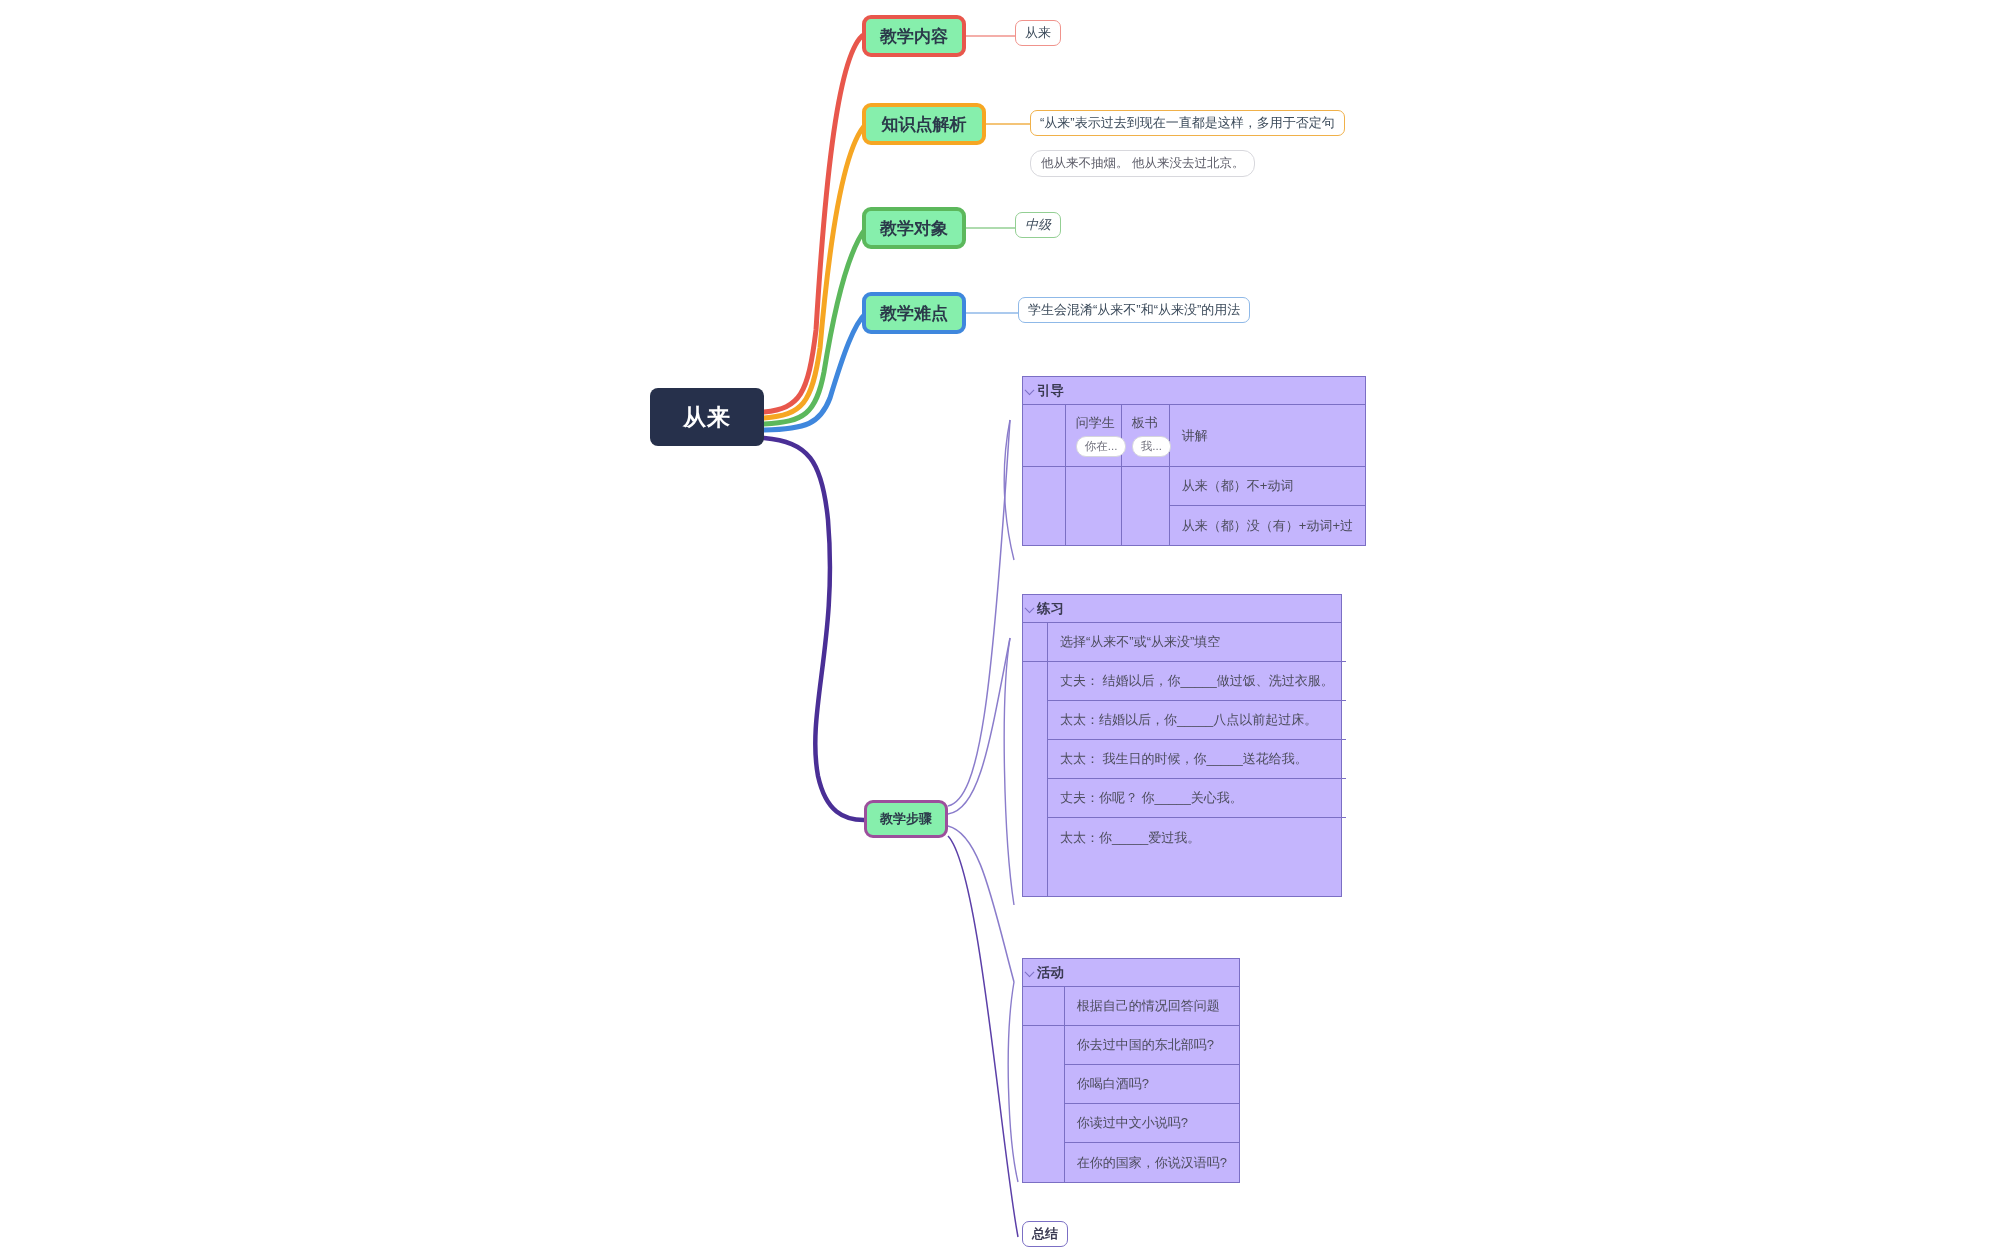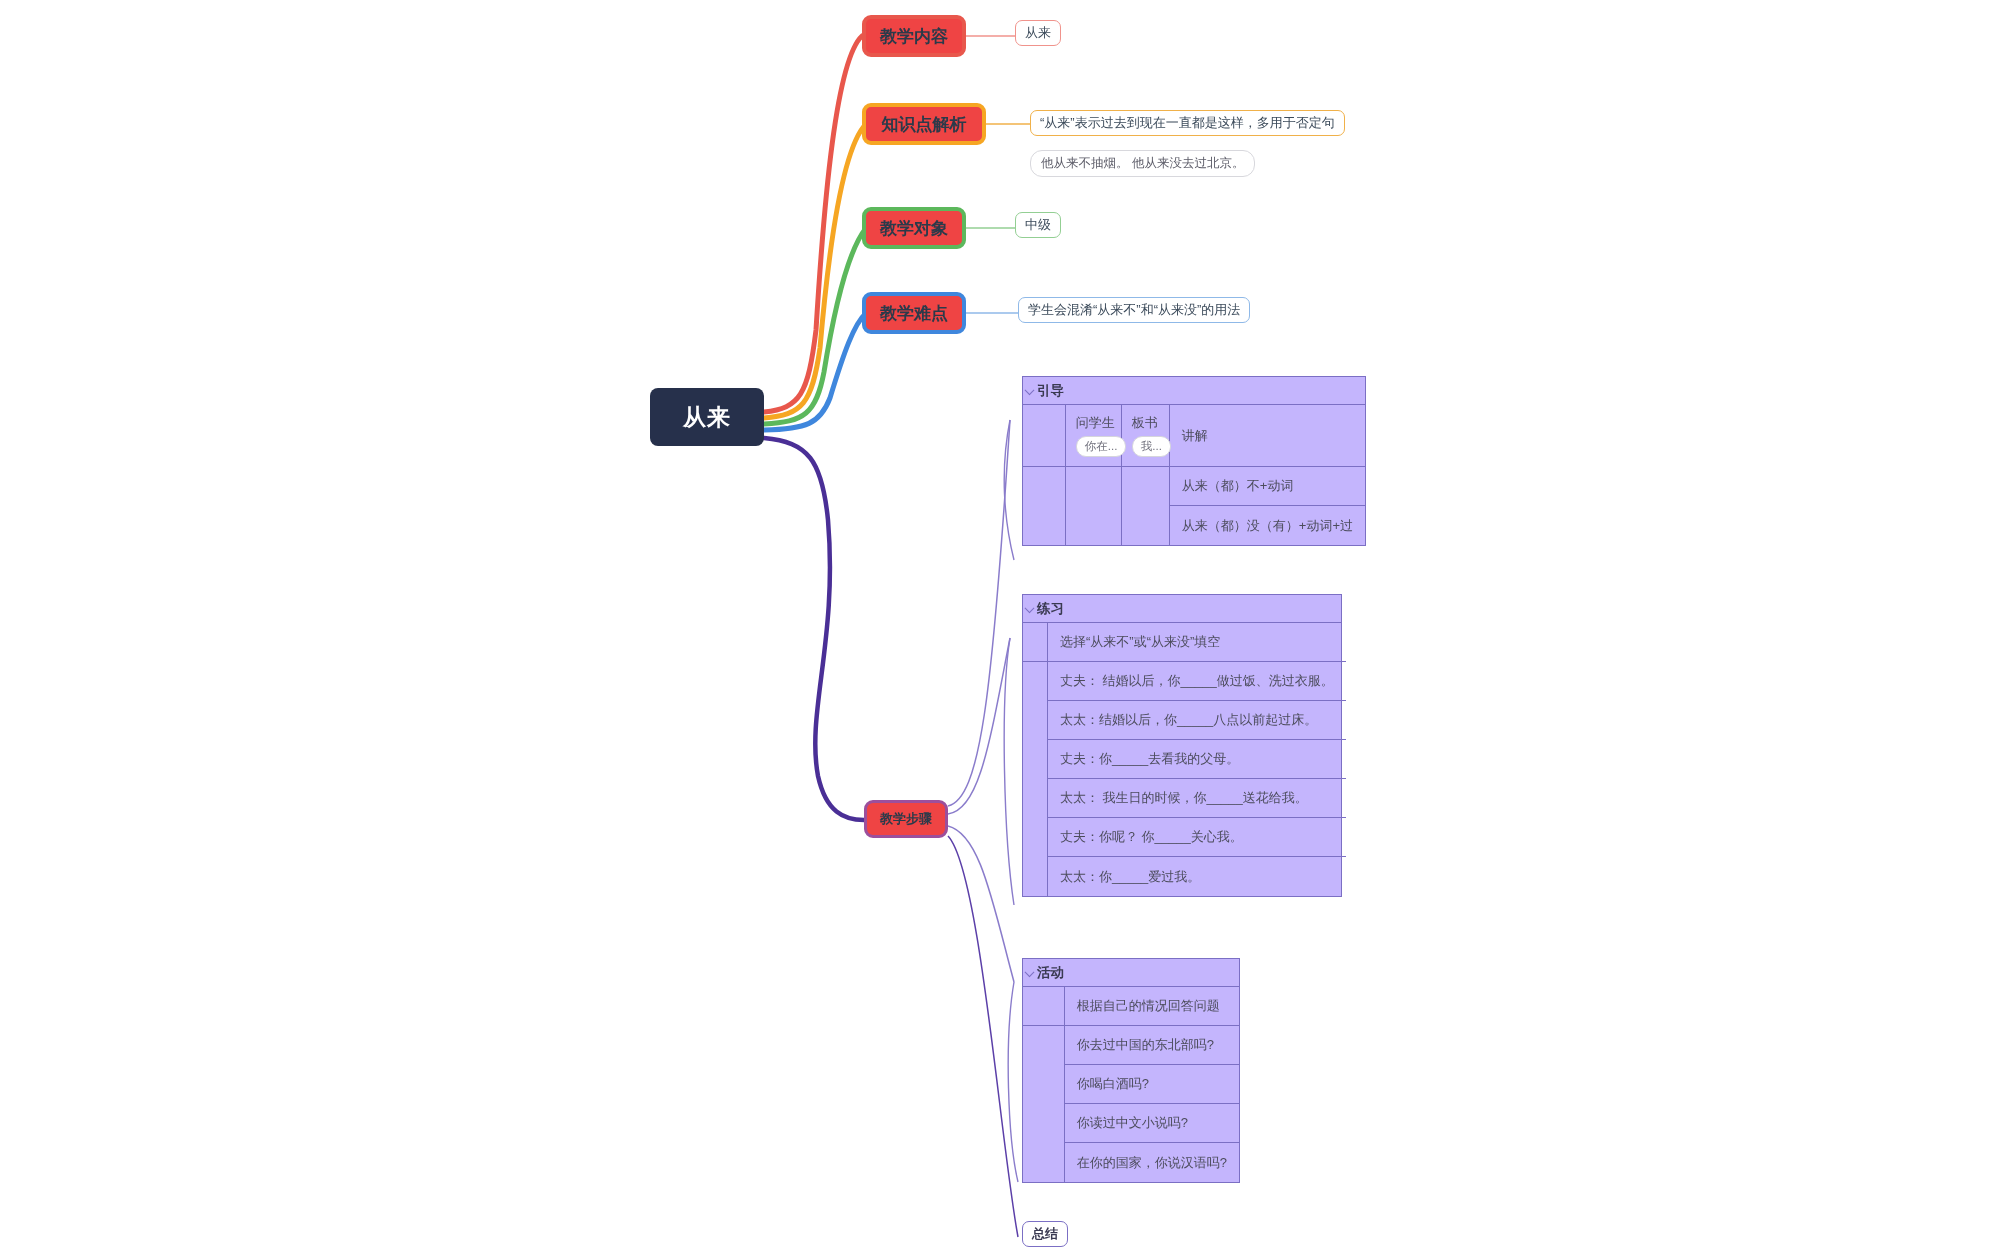--- a/index.html
+++ b/index.html
@@ -35,21 +35,21 @@
     font-size: 23px;
     font-weight: bold;
     letter-spacing: 1px;
   }
 
   
   .branch {
     position: absolute;
     height: 42px;
     border-radius: 9px;
-    background: #ef4444;
+    background: #86efac;
     display: flex; align-items: center; justify-content: center;
     font-size: 17px;
     font-weight: bold;
     color: #2b3a4a;
     padding: 0 14px;
     white-space: nowrap;
   }
   .branch.b-red    { border: 4px solid #e8574c; }
   .branch.b-orange { border: 4px solid #f6a623; }
   .branch.b-green  { border: 4px solid #5cb85c; }
@@ -63,21 +63,21 @@
     background: #ffffff;
     display: flex; align-items: center; justify-content: center;
     font-size: 13px;
     color: #3b4a5a;
     padding: 4px 9px;
     white-space: nowrap;
     line-height: 1.2;
   }
   .chip.c-red    { border: 1.6px solid #f0938c; }
   .chip.c-orange { border: 1.6px solid #f0b14a; }
-  .chip.c-green  { border: 1.6px solid #93cf93; }
+  .chip.c-green  { border: 1.6px solid #93cf93; font-style: italic; }
   .chip.c-blue   { border: 1.6px solid #8fb9e8; }
 
   .pill {
     position: absolute;
     border-radius: 12px;
     border: 1px solid #d8d8dd;
     background: #ffffff;
     color: #5a5a66;
     font-size: 12.5px;
     padding: 4px 10px;
@@ -267,23 +267,20 @@
         <div class="cell" style="height:39px;">
           <span>选择“从来不”或“从来没”填空</span>
         </div>
         <div class="cell" style="height:39px;">
           <span>丈夫： 结婚以后，你_____做过饭、洗过衣服。</span>
         </div>
         <div class="cell" style="height:39px;">
           <span>太太：结婚以后，你_____八点以前起过床。</span>
         </div>
         <div class="cell" style="height:39px;">
-          <span>丈夫：你_____去看我的父母。</span>
-        </div>
-        <div class="cell" style="height:39px;">
           <span>太太： 我生日的时候，你_____送花给我。</span>
         </div>
         <div class="cell" style="height:39px;">
           <span>丈夫：你呢？ 你_____关心我。</span>
         </div>
         <div class="cell last" style="height:39px;">
           <span>太太：你_____爱过我。</span>
         </div>
       </div>
     </div>

